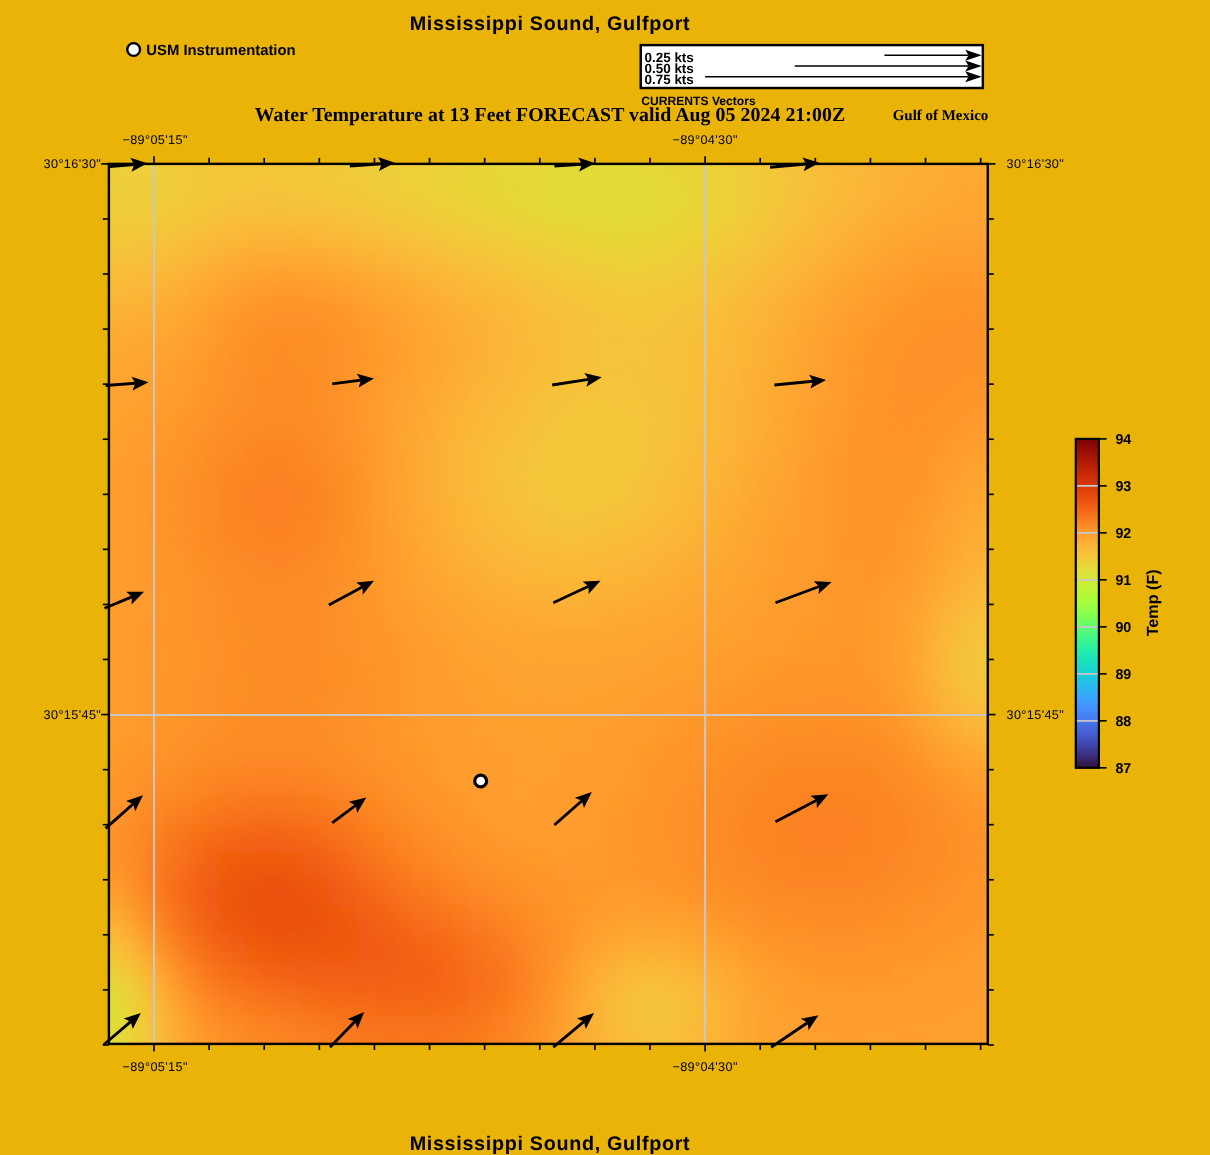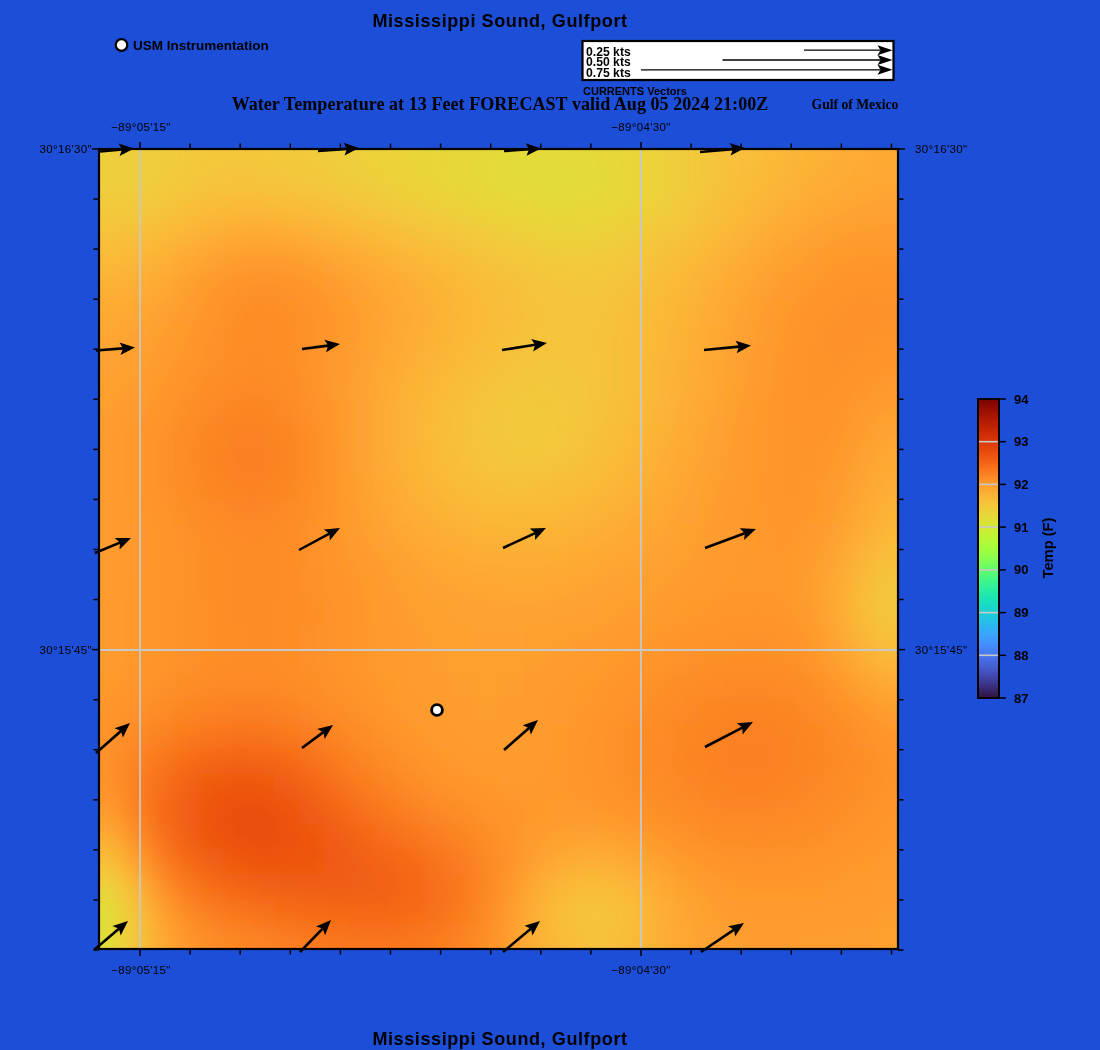--- a/index.html
+++ b/index.html
@@ -1,15 +1,15 @@
 <!DOCTYPE html>
 <html><head><meta charset="utf-8">
 <style>
 html,body{margin:0;padding:0;background:#fff;}
-#page{position:relative;width:1100px;height:1050px;background:#1d4ed8;overflow:hidden;}
+#page{position:relative;width:1100px;height:1050px;background:#eab308;overflow:hidden;}
 text{font-family:"Liberation Sans",sans-serif;fill:#000;}
 .ticktxt{font-size:11.5px;letter-spacing:0.35px;}
 .cbl{font-size:13px;font-weight:bold;}
 </style></head>
 <body>
 <div id="page">
 <svg width="1100" height="1050" viewBox="0 0 1100 1050">
 <defs>
 <filter id="blurF" x="-5%" y="-5%" width="110%" height="110%">
           <feGaussianBlur stdDeviation="11"></feGaussianBlur>

